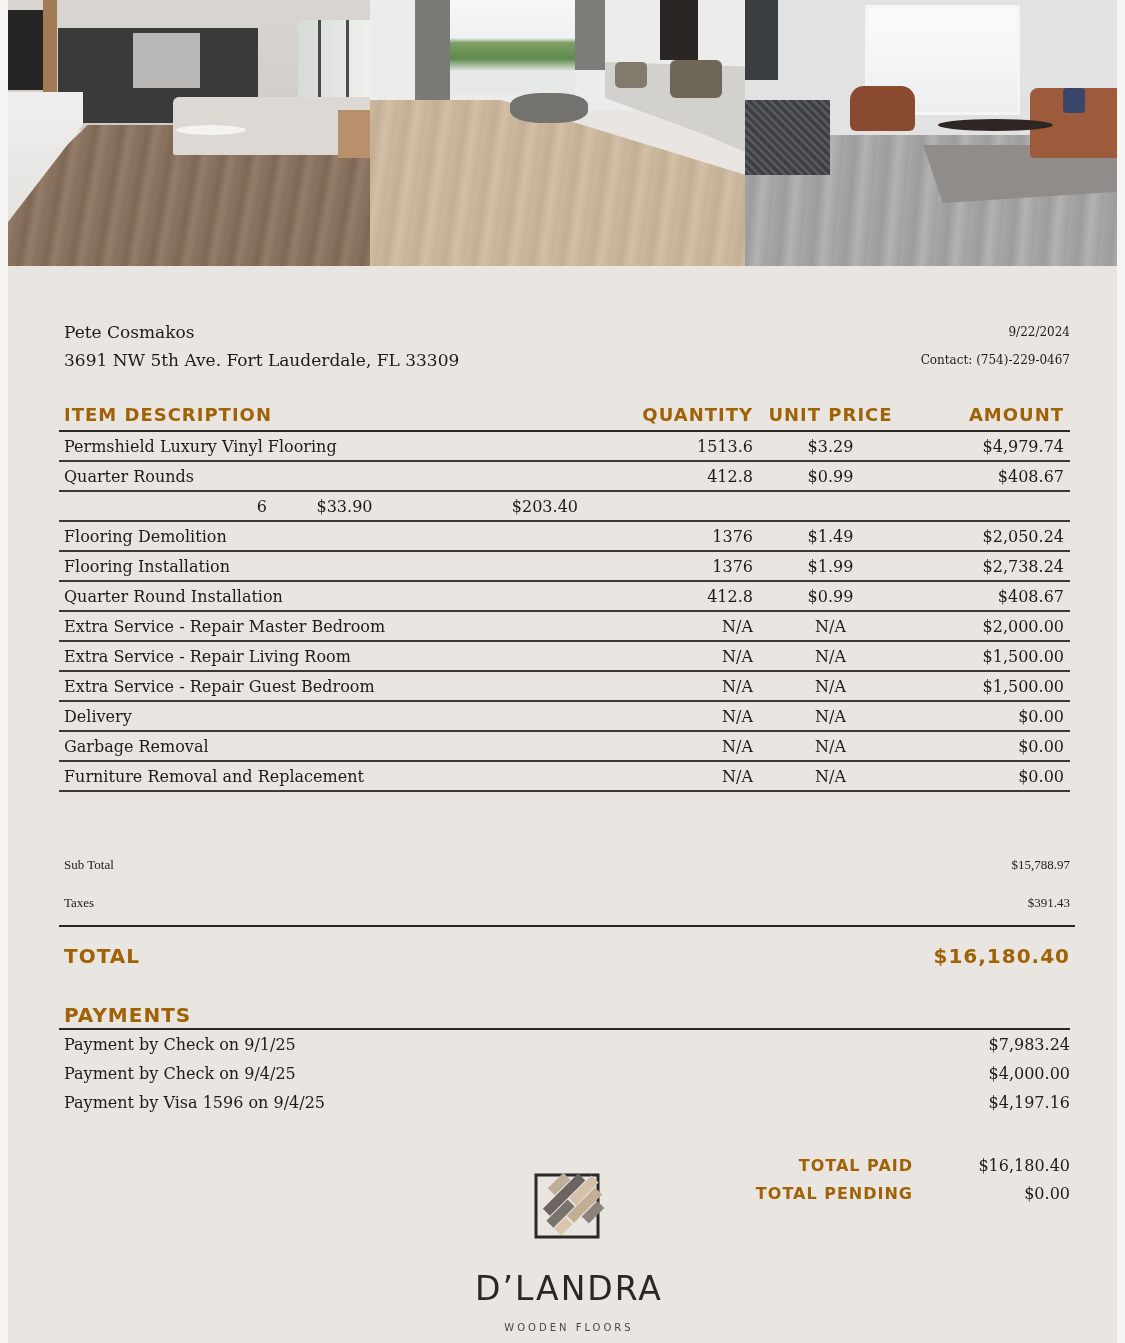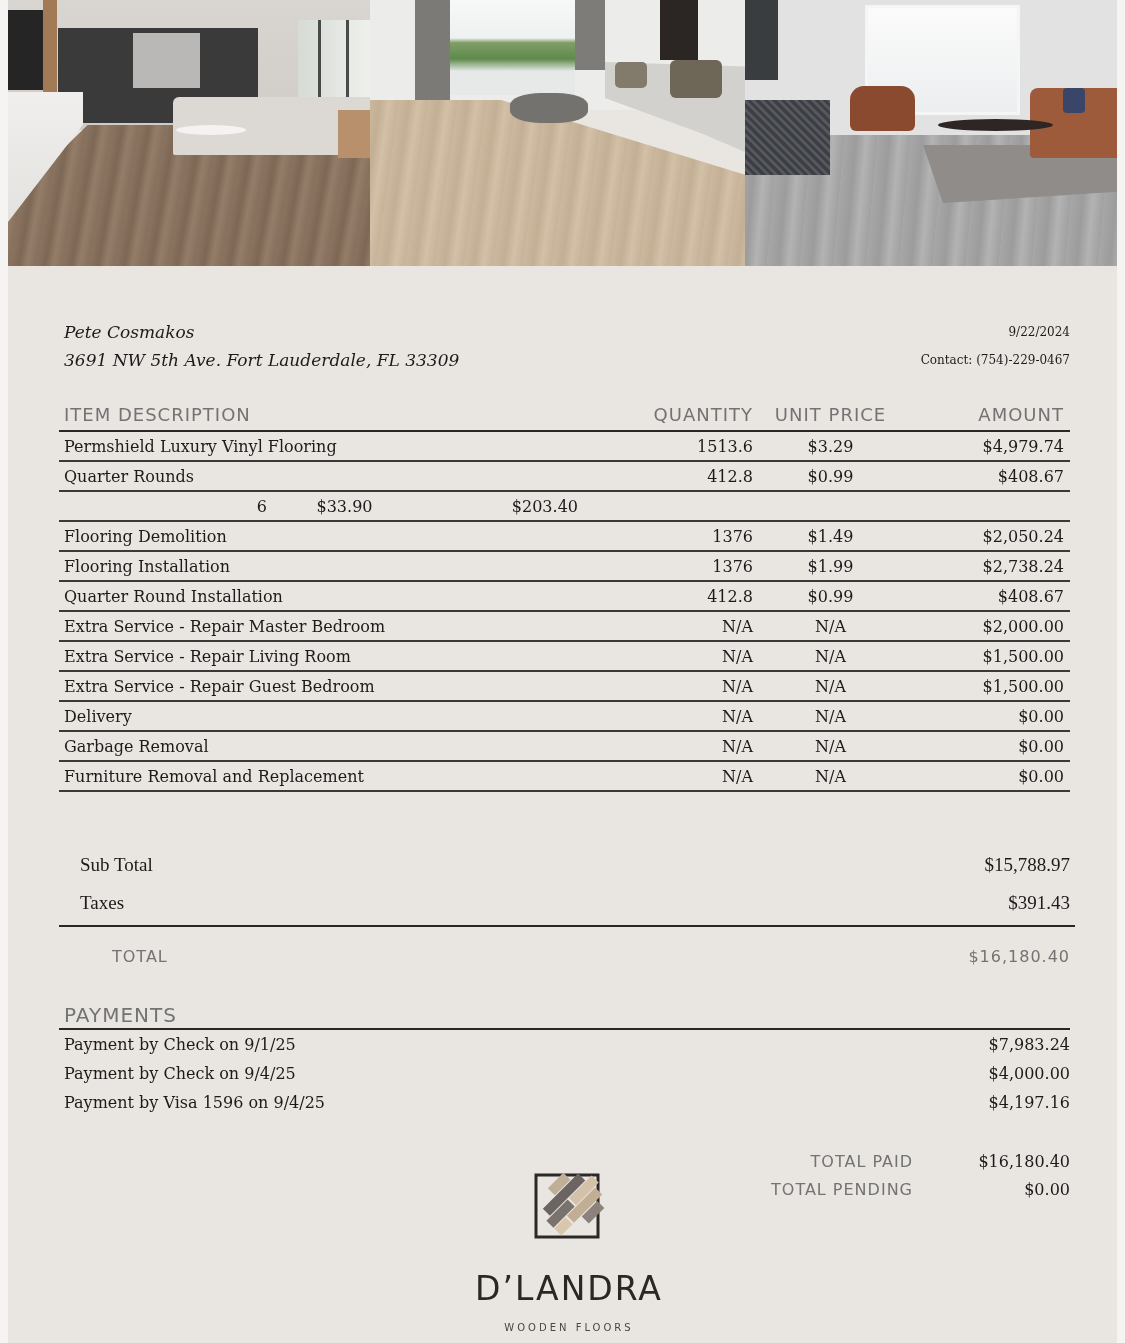--- a/index.html
+++ b/index.html
@@ -56,47 +56,47 @@
   .p3-chair { position:absolute; left:105px; top:86px; width:65px; height:45px; background:#8a4a30; border-radius:14px 14px 6px 6px; }
   .p3-sofa { position:absolute; left:285px; top:88px; width:90px; height:70px; background:#9d5b3c; border-radius:8px 0 0 4px; }
   .p3-pillow { position:absolute; left:318px; top:88px; width:22px; height:25px; background:#3a4669; border-radius:4px; }
   .p3-table { position:absolute; left:193px; top:119px; width:115px; height:12px; background:#2d2624; border-radius:50%; }
   .p3-floor { position:absolute; left:0; top:135px; width:100%; height:131px;
     background: repeating-linear-gradient(95deg, #a7a7a7 0px, #9c9c9c 12px, #b3b3b3 22px, #a1a1a1 33px); }
   .p3-rug { position:absolute; left:178px; top:145px; width:200px; height:58px; background:#8f8c8a; clip-path: polygon(0 0,100% 0,100% 80%,10% 100%); }
 
   
   .content { position: absolute; left: 56px; top: 0; width: 1006px; }
-  .heading { font-family: "DejaVu Sans", sans-serif; font-weight: normal; letter-spacing: 1px; color: #737373; }
-
-  .customer { position: absolute; top: 318px; left: 0; font-size: 17px; line-height: 28px; font-style: italic; }
+  .heading { font-family: "DejaVu Sans", sans-serif; font-weight: bold; letter-spacing: 1px; color: #a16207; }
+
+  .customer { position: absolute; top: 318px; left: 0; font-size: 17px; line-height: 28px; }
   .meta { position: absolute; top: 318px; right: 0; font-size: 12px; line-height: 28px; text-align: right; }
 
   .items { position: absolute; top: 398px; left: -5px; width: 1011px; }
   .row { display: flex; align-items: center; border-bottom: 2px solid #3b3937; height: 30px; font-size: 16px; }
   .row.head { height: 34px; border-bottom: 2px solid #2a2826; font-size: 18px; }
   .row .c-desc { flex: 0 0 486px; padding-left: 5px; }
   .row .c-qty { flex: 0 0 208px; text-align: right; }
   .row .c-unit { flex: 0 0 155px; text-align: center; }
   .row .c-amt { flex: 0 0 156px; text-align: right; }
   .row.head .c-qty, .row.head .c-unit, .row.head .c-amt { font-size: 18px; }
 
   .summary { position: absolute; top: 846px; left: 0; width: 1006px; font-family: "Liberation Serif", serif; }
-  .sum-line { display: flex; justify-content: space-between; font-size: 19px; height: 38px; align-items: center; margin-left: 16px; }
+  .sum-line { display: flex; justify-content: space-between; font-size: 13px; height: 38px; align-items: center; }
   .sum-divider { height: 2px; background: #2a2826; margin: 3px -5px 0 -5px; }
   .total-line { display: flex; justify-content: space-between; align-items: center; height: 58px; }
-  .total-line .heading { font-size: 16px; letter-spacing: 1px; margin-left: 48px; }
+  .total-line .heading { font-size: 20px; letter-spacing: 1px; }
 
   .payments { position: absolute; top: 1000px; left: -5px; width: 1011px; }
   .pay-title { font-size: 20px; padding-left: 5px; height: 28px; line-height: 30px; }
   .pay-divider { height: 2px; background: #2a2826; }
   .pay-row { display: flex; justify-content: space-between; height: 29px; align-items: center; font-size: 16px; padding-left: 5px; }
 
   .paid-box { position: absolute; top: 1147px; right: 0; width: 320px; }
-  .paid-row { display: flex; justify-content: flex-end; align-items: center; height: 28px; }
+  .paid-row { display: flex; justify-content: flex-end; align-items: flex-end; height: 28px; }
   .paid-row .lbl { font-size: 16px; text-align: right; letter-spacing: 1px; }
   .paid-row .val { width: 157px; text-align: right; font-size: 16px; font-family: "DejaVu Serif", serif; }
 
   .logo { position: absolute; top: 1163px; left: 380px; width: 250px; text-align: center; }
   .logo svg { display: block; margin: 0 auto; }
   .brand { font-family: "DejaVu Sans", sans-serif; font-size: 33px; letter-spacing: 2px; color: #2a2725; margin-top: 16px; font-weight: normal; }
   .tagline { font-family: "DejaVu Sans", sans-serif; font-size: 10px; letter-spacing: 3px; color: #4a4643; margin-top: 14px; }
 </style>
 </head>
 <body>

